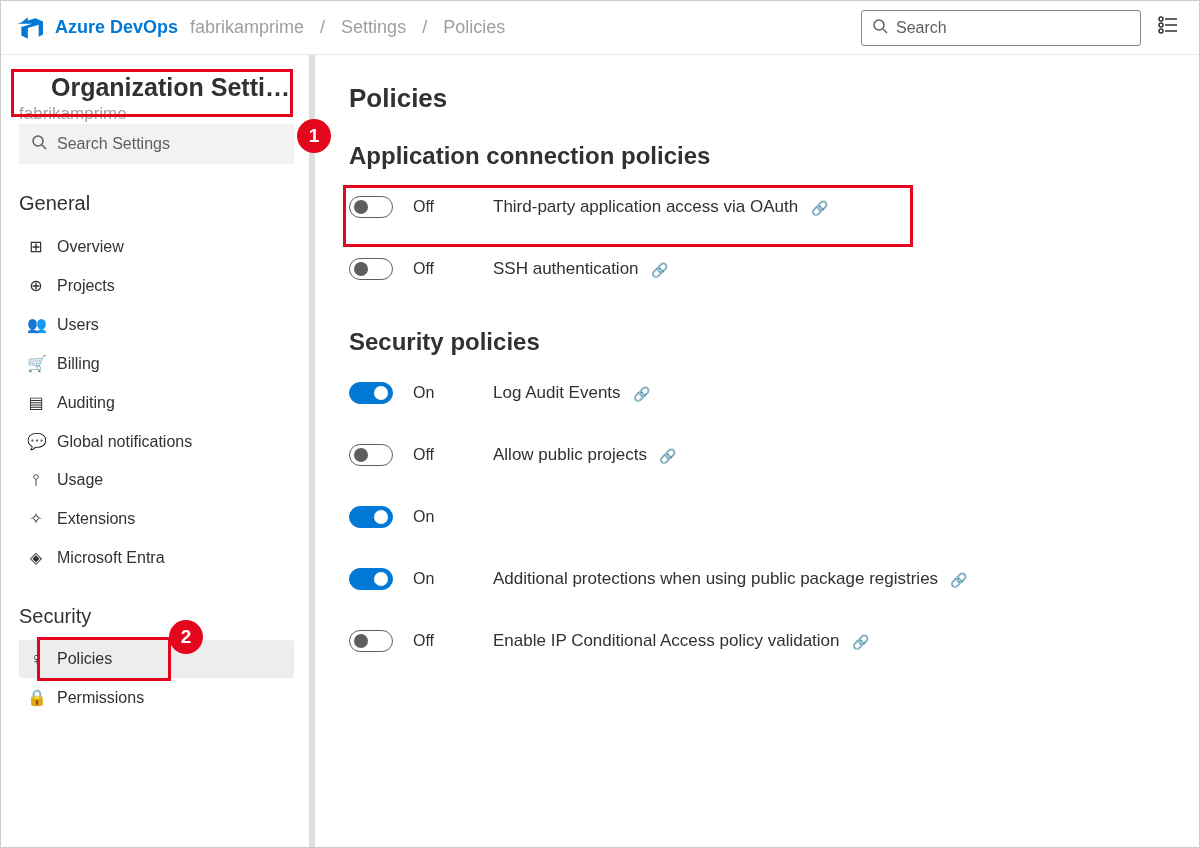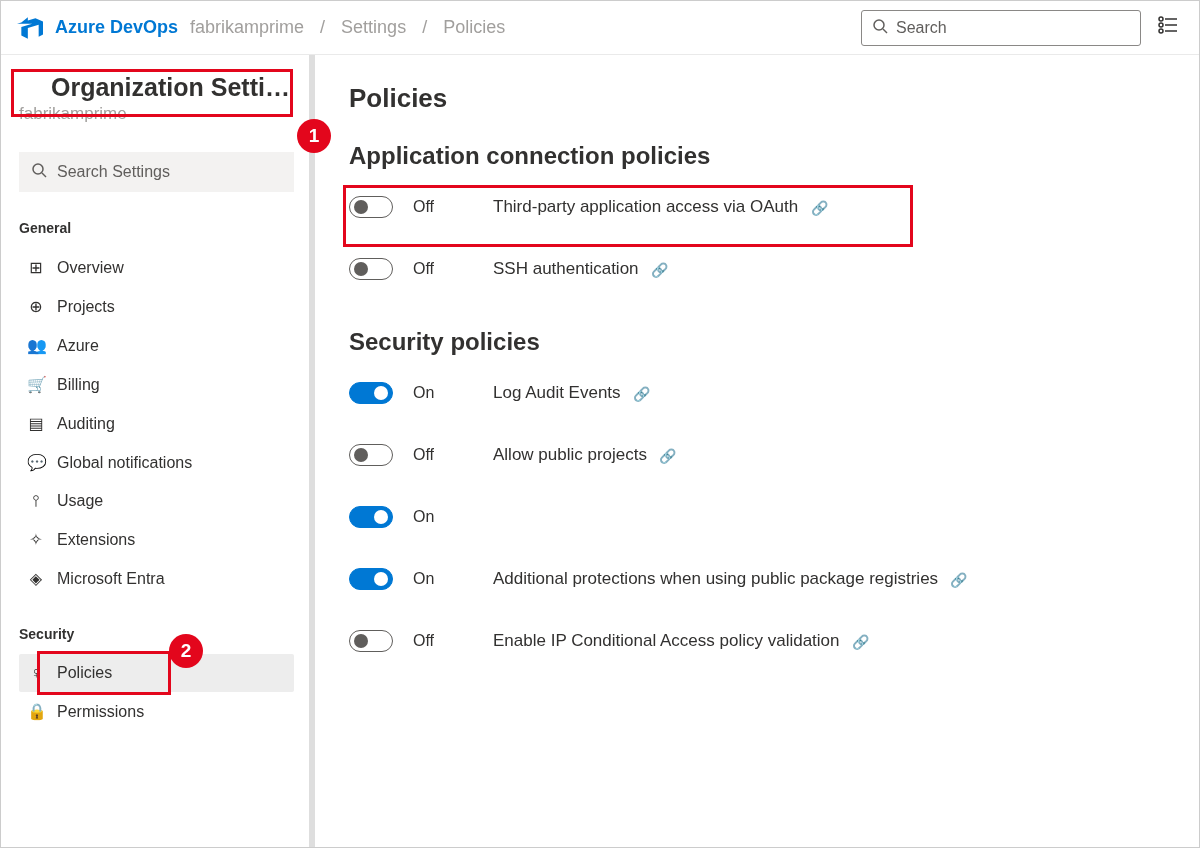--- a/index.html
+++ b/index.html
@@ -65,33 +65,32 @@
   }
   .org-sub { color: #a19f9d; font-size: 17px; margin-top: 2px; }
   .red-box-1 {
     border: 3px solid #e3061c;
     position: absolute;
     left: 10px; top: 14px;
     width: 282px; height: 48px;
     pointer-events: none;
   }
   .searchsettings {
-    margin-top: 28px;
     background: #f3f2f1;
     height: 40px;
     display: flex;
     align-items: center;
     padding: 0 12px;
     gap: 10px;
     color: #605e5c;
     font-size: 16px;
   }
   .searchsettings input { border:none; outline:none; background:transparent; font-size:16px; width:100%; }
   .searchsettings input::placeholder { color:#605e5c; }
-  .section-head { font-weight: 700; font-size: 14px; margin-top: 28px; margin-bottom: 12px; }
+  .section-head { font-weight: 400; font-size: 20px; margin-top: 28px; margin-bottom: 12px; }
   .navitem {
     display: flex; align-items: center; gap: 12px;
     padding: 10px 8px;
     font-size: 16px;
     cursor: pointer;
     border-radius: 2px;
   }
   .navitem.active { background: #ededed; }
   .navitem .ico { width: 18px; text-align: center; color: #323130; }
   .red-box-2 {
@@ -213,21 +212,21 @@
     <div class="navitem">
       <span class="ico">⊞</span>
       <span>Overview</span>
     </div>
     <div class="navitem">
       <span class="ico">⊕</span>
       <span>Projects</span>
     </div>
     <div class="navitem">
       <span class="ico">👥</span>
-      <span>Azure</span>
+      <span>Users</span>
     </div>
     <div class="navitem">
       <span class="ico">🛒</span>
       <span>Billing</span>
     </div>
     <div class="navitem">
       <span class="ico">▤</span>
       <span>Auditing</span>
     </div>
     <div class="navitem">

